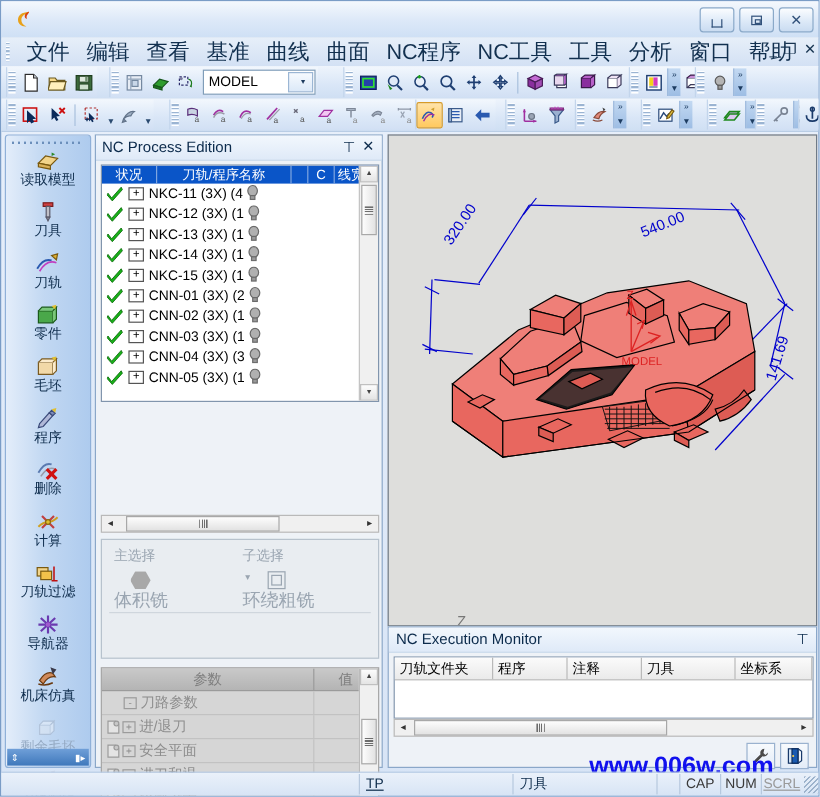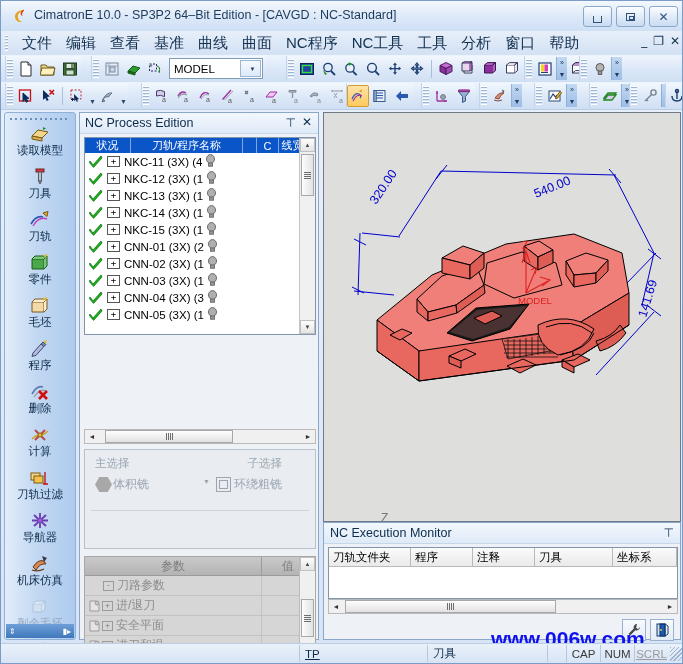--- a/index.html
+++ b/index.html
@@ -31,21 +31,21 @@
   .glyph-max:after{content:"";position:absolute;left:2px;top:2px;width:3px;height:2px;border:1px solid #31517a;}
   .glyph-x{font-size:12px;line-height:12px;font-family:"DejaVu Sans",sans-serif;}
 
   
   .menubar{position:absolute;left:0;top:30px;width:683px;height:24px;
     background:linear-gradient(#e7eff9,#d3e1f4);
     border-bottom:1px solid #b9cde5;}
   .grip{position:absolute;left:4px;top:4px;width:3px;height:16px;
     background:repeating-linear-gradient(#ffffff 0 1px,#9fb8d4 1px 2px,transparent 2px 3px);}
   .menuitems{position:absolute;left:14px;top:0;height:24px;display:flex;align-items:center;}
-  .menuitem{padding:2px 7px;color:#12304f;font-size:15px;white-space:nowrap;cursor:default;}
+  .menuitem{padding:2px 7px;color:#12304f;font-size:18px;white-space:nowrap;cursor:default;}
   .mdi-btns{position:absolute;right:4px;top:3px;display:flex;gap:6px;align-items:center;color:#15324f;}
   .mdi-b{font-size:12px;line-height:14px;font-family:"DejaVu Sans",sans-serif;}
 
   
   .toolrow{position:absolute;left:0;width:683px;height:27px;
     background:linear-gradient(#eef4fc,#d9e6f7 60%,#cfdff3);
     border-bottom:1px solid #b9cde5;}
   .toolrow.r1{top:54px;}
   .toolrow.r2{top:81px;}
   .tgroup{position:absolute;top:1px;height:25px;display:flex;align-items:center;
@@ -130,21 +130,21 @@
     background:linear-gradient(#fdfdfd,#e2e2e2);border:1px solid #a8a8a8;
     box-sizing:border-box;display:flex;align-items:center;justify-content:center;}
   .hs-grip{width:7px;height:7px;
     background:repeating-linear-gradient(90deg,#6d6d6d 0 1px,transparent 1px 2px);}
 
   
   .selbox{position:absolute;left:4px;top:336px;width:232px;height:100px;
     background:#e9edf1;border:1px solid #b7c2cd;box-sizing:border-box;}
   .sel-col{position:absolute;top:6px;}
   .sel-lab{font-size:11.5px;color:#9aa5b1;}
-  .sel-val{display:flex;align-items:center;margin-top:5px;font-size:12px;color:#9aa5b1;}
+  .sel-val{display:flex;align-items:center;margin-top:5px;font-size:15px;color:#9aa5b1;flex-direction:column;}
   .hexico{width:17px;height:15px;background:#a8a8a8;
     clip-path:polygon(25% 0,75% 0,100% 50%,75% 100%,25% 100%,0 50%);margin-right:1px;}
   .sqico{width:15px;height:15px;border:1px solid #9aa5b1;box-sizing:border-box;
     display:flex;align-items:center;justify-content:center;margin-right:3px;}
   .sqico i{width:7px;height:7px;border:1px solid #9aa5b1;font-style:normal;}
   .sel-arrow{position:absolute;left:118px;top:28px;font-size:7px;color:#9aa5b1;}
   .sel-div{position:absolute;left:6px;top:60px;width:218px;height:1px;background:#cfd6dd;}
 
   
   .params{position:absolute;left:4px;top:443px;width:232px;height:195px;
@@ -208,21 +208,20 @@
 
 <div id="app">
 
   <div class="titlebar">
     <div class="tb-icon">
       <svg width="16" height="16" viewBox="0 0 16 16">
         <path d="M11 2 C5 2 2 5 2 8.5 C2 12 5 14.5 9 14 C6.2 13 4.8 11 4.8 8.6 C4.8 5.8 7 3.4 11 2.8 Z" fill="#e8a11a"></path>
         <path d="M11.2 1.6 C8.6 2.4 7.6 4 7.6 5.6 C7.6 7 8.6 7.8 9.6 7.6 C8.9 6.6 9 5 10 4 C10.6 3.3 11.2 2.4 11.2 1.6 Z" fill="#d9410f"></path>
       </svg>
     </div>
-    <div class="tb-title">CimatronE 10.0 - SP3P2 64–Bit Edition - [CAVGD : NC-Standard]</div>
     <div class="winbtns">
       <div class="winbtn">
           <div class="glyph-min"></div>
         </div>
       <div class="winbtn">
           <div class="glyph-max"></div>
         </div>
       <div class="winbtn">
           <span class="glyph-x">✕</span>
         </div>
@@ -943,21 +942,21 @@
 
     <div class="selbox">
       <div class="sel-col" style="left:10px;">
         <div class="sel-lab">主选择</div>
         <div class="sel-val">
           <div class="hexico"></div>
           <span>体积铣</span>
         </div>
       </div>
       <div class="sel-arrow">▼</div>
-      <div class="sel-col" style="left:131px;text-align:right;">
+      <div class="sel-col" style="left:117px;">
         <div class="sel-lab">子选择</div>
         <div class="sel-val">
           <div class="sqico">
               <i></i>
             </div>
           <span>环绕粗铣</span>
         </div>
       </div>
       <div class="sel-div"></div>
     </div>

